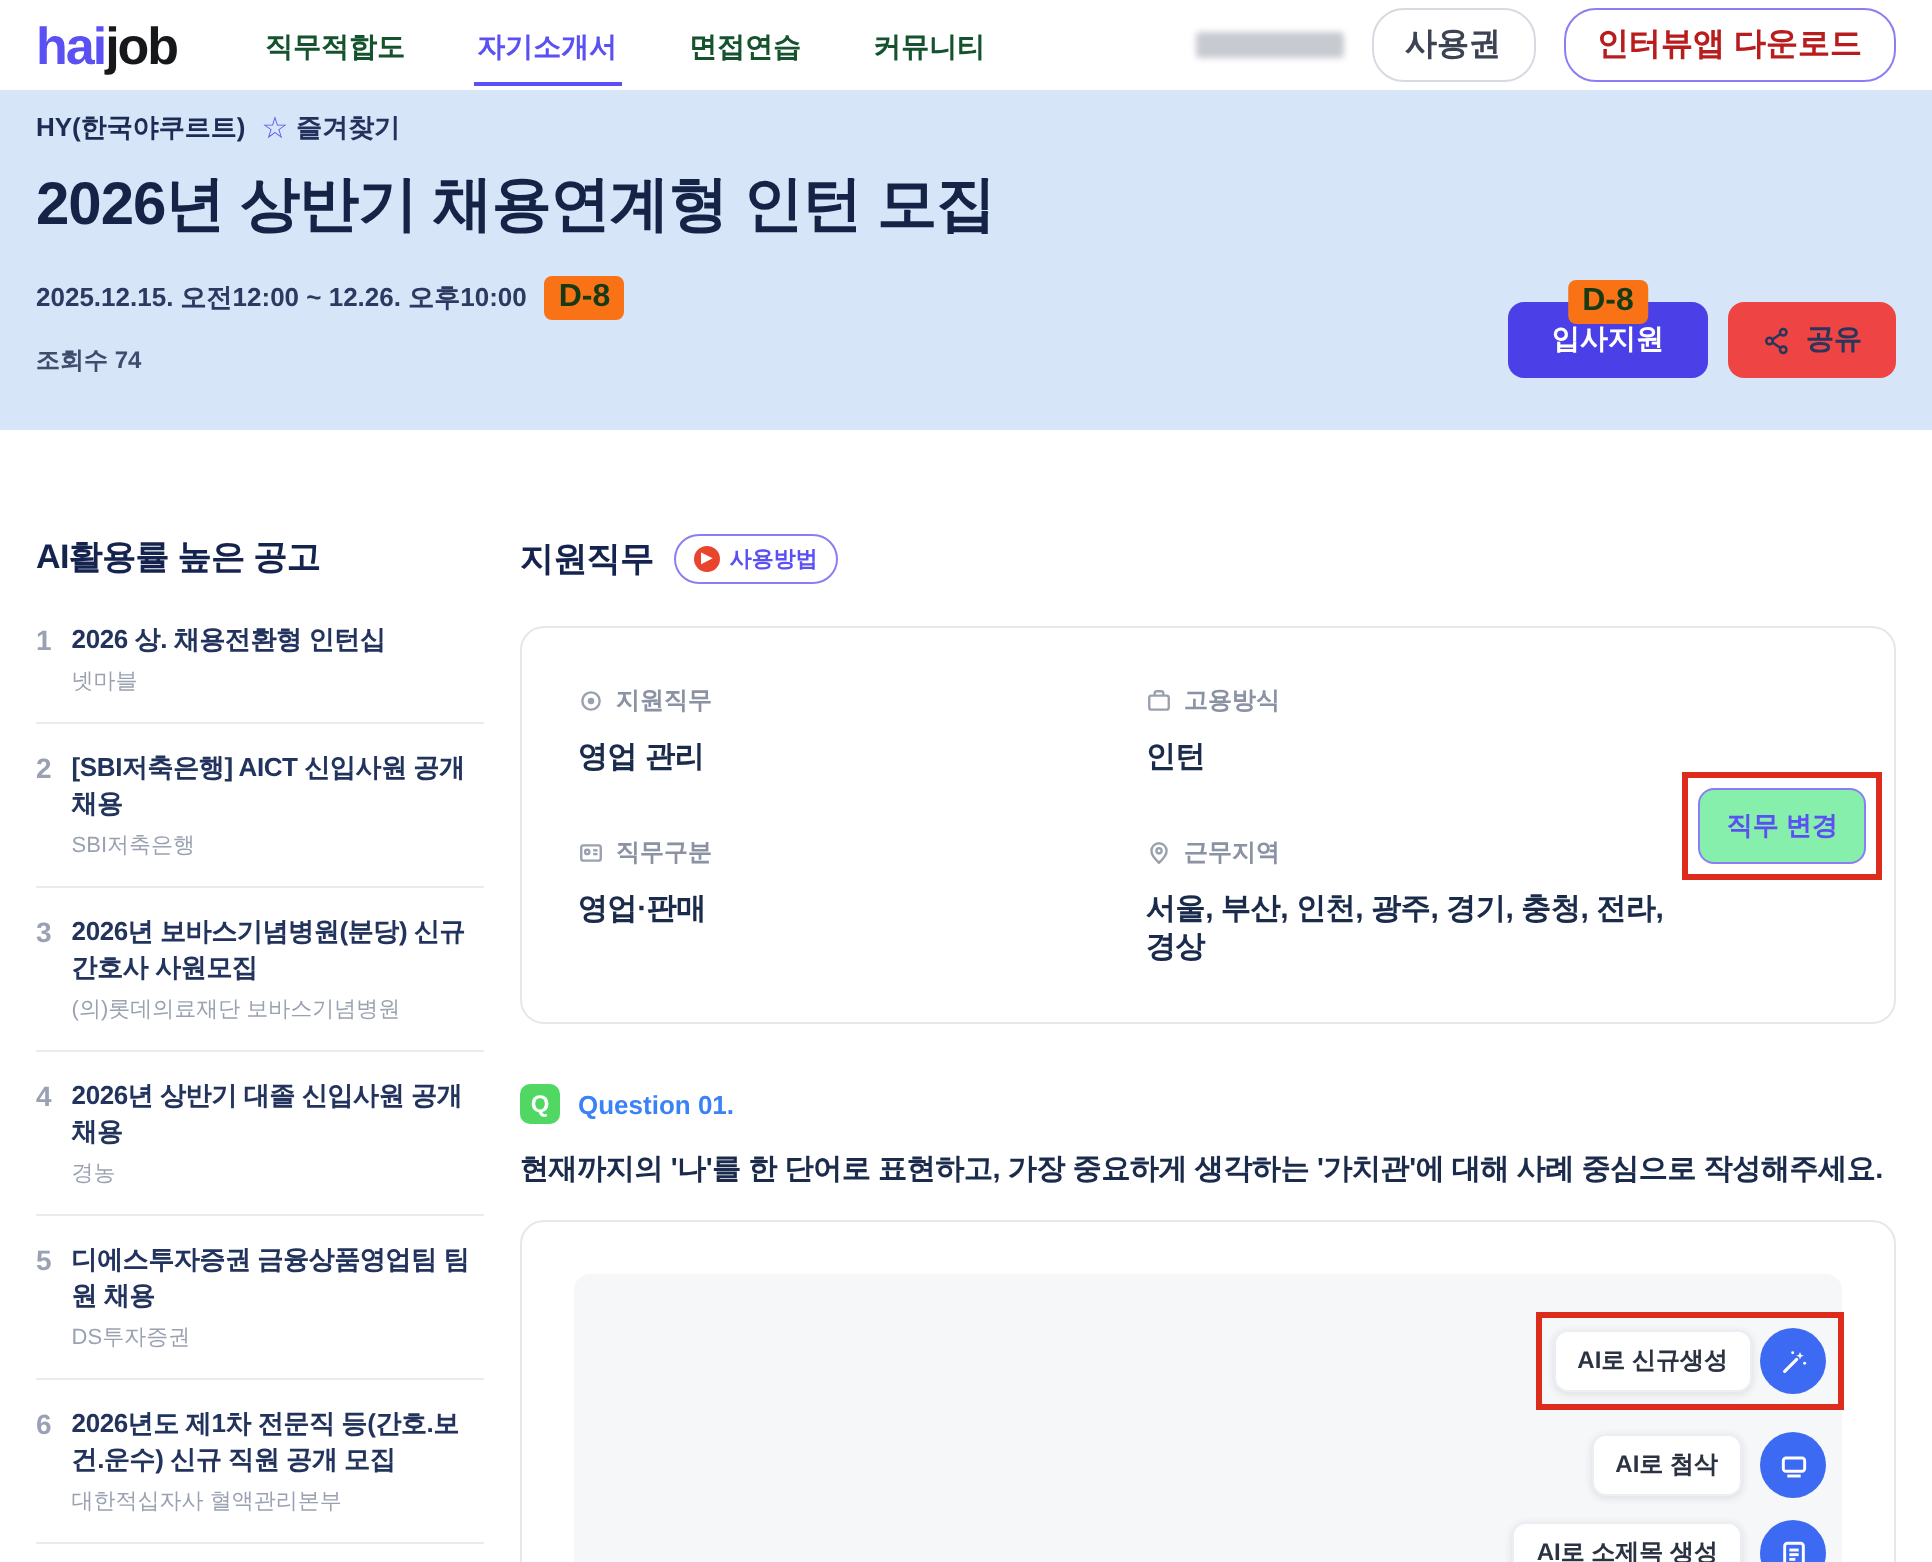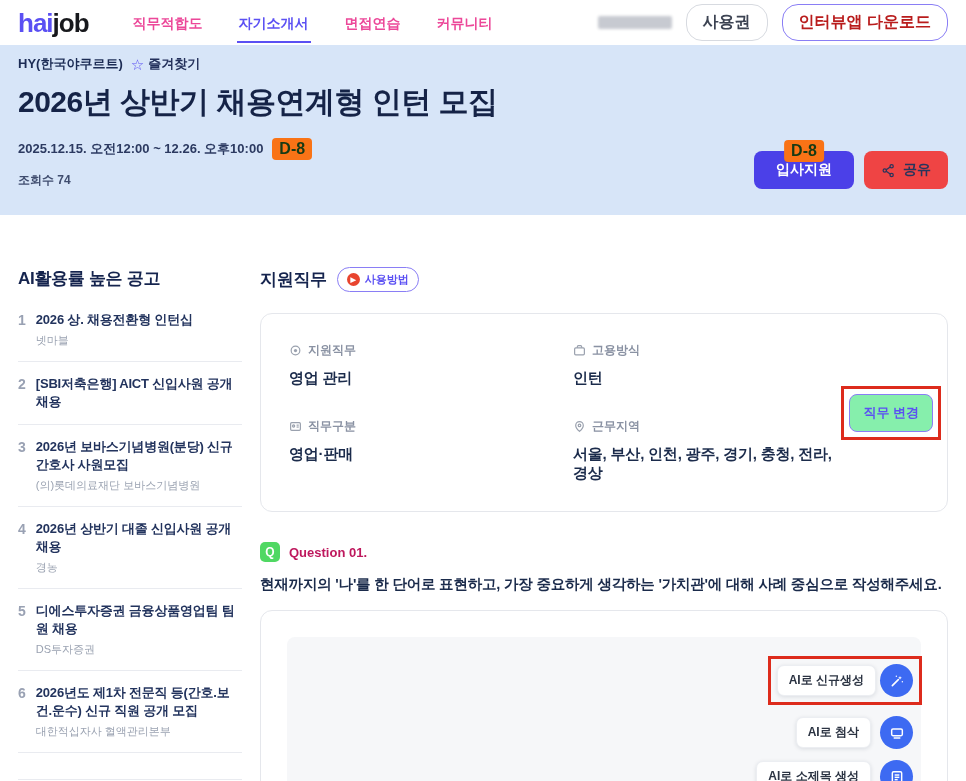--- a/index.html
+++ b/index.html
@@ -4,21 +4,21 @@
 <style>
   * { margin:0; padding:0; box-sizing:border-box; }
   html,body { width:966px; height:781px; overflow:hidden; background:#fff;
     font-family:"Liberation Sans", sans-serif; }
 
   
   .navbar { height:45px; display:flex; align-items:center; padding:0 18px; background:#fff; }
   .logo { font-size:26px; font-weight:800; letter-spacing:-1px; line-height:1; }
   .logo-hai { color:#5b50f3; } .logo-job { color:#17181c; }
   .nav-links { display:flex; gap:36px; margin-left:44px; height:46px; }
-  .nav-link { font-size:14px; font-weight:700; color:#ec4899; line-height:46px; position:relative; cursor:pointer; }
+  .nav-link { font-size:14px; font-weight:700; color:#14532d; line-height:46px; position:relative; cursor:pointer; }
   .nav-link.active { color:#5b50f3; }
   .nav-link.active::after { content:""; position:absolute; left:-2px; right:-2px; bottom:3px; height:2px; background:#5b50f3; }
   .nav-right { margin-left:auto; display:flex; align-items:center; gap:14px; }
   .redacted { width:74px; height:13px; background:#c7cad1; border-radius:2px; filter:blur(1.5px); }
   .pill-btn { border:1px solid #d7dae0; border-radius:16px; padding:7px 16px; font-size:16px;
     font-weight:700; color:#3c4352; background:#fff; cursor:pointer; white-space:nowrap; }
   .pill-btn.purple { border-color:#8a7ef5; color:#b91c1c; }
 
   
   .hero { background:#d7e5f8; height:170px; position:relative; padding:10px 18px 0; }
@@ -67,21 +67,21 @@
   .field-value { font-size:15px; font-weight:800; color:#1b2b4b; margin-top:10px; letter-spacing:-0.2px; }
   .change-box { position:absolute; right:6px; top:50%; transform:translateY(-50%);
     border:3px solid #dd2b1c; padding:5px; }
   .change-btn { border:1px solid #8a7ef5; border-radius:8px; background:#86efac; color:#5b50f3;
     font-size:13px; font-weight:700; padding:9px 13px; cursor:pointer; white-space:nowrap; }
 
   .question-block { margin-top:30px; }
   .q-row { display:flex; align-items:center; gap:9px; }
   .q-badge { width:20px; height:20px; border-radius:5px; background:#50d863; color:#fff;
     font-size:12px; font-weight:800; display:flex; align-items:center; justify-content:center; }
-  .q-label { font-size:13px; font-weight:700; color:#be185d; }
+  .q-label { font-size:13px; font-weight:700; color:#3b82f6; }
   .q-text { margin-top:13px; font-size:14.5px; font-weight:800; color:#1b2b4b; letter-spacing:-0.2px; }
 
   .editor-card { margin-top:16px; border:1px solid #e5e7ec; border-radius:12px; padding:26px; height:250px; background:#fff; }
   .textarea { position:relative; background:#f6f7f9; border-radius:8px; height:162px; }
   .ai-stack { position:absolute; top:19px; right:8px; display:flex; flex-direction:column;
     align-items:flex-end; gap:11px; z-index:3; }
   .ai-row { display:flex; align-items:center; gap:9px; }
   .ai-pill { background:#fff; border:1px solid #eceef2; border-radius:7px; padding:6px 11px;
     font-size:12px; font-weight:700; color:#2b3342; box-shadow:0 1px 4px rgba(20,30,60,.12);
     cursor:pointer; white-space:nowrap; }
@@ -149,20 +149,21 @@
       <span class="rank">1</span>
       <div>
           <div class="job-title">2026 상. 채용전환형 인턴십</div>
       <div class="job-company">넷마블</div>
         </div>
     </div>
     <div class="job-item">
       <span class="rank">2</span>
       <div>
           <div class="job-title">[SBI저축은행] AICT 신입사원 공개채용</div>
+      <div class="job-company">SBI저축은행</div>
         </div>
     </div>
     <div class="job-item">
       <span class="rank">3</span>
       <div>
           <div class="job-title">2026년 보바스기념병원(분당) 신규 간호사 사원모집</div>
       <div class="job-company">(의)롯데의료재단 보바스기념병원</div>
         </div>
     </div>
     <div class="job-item">

